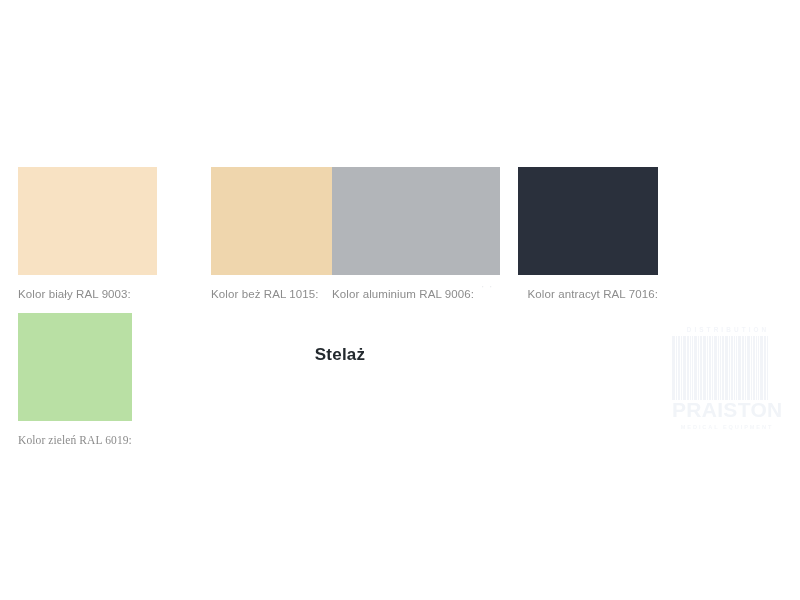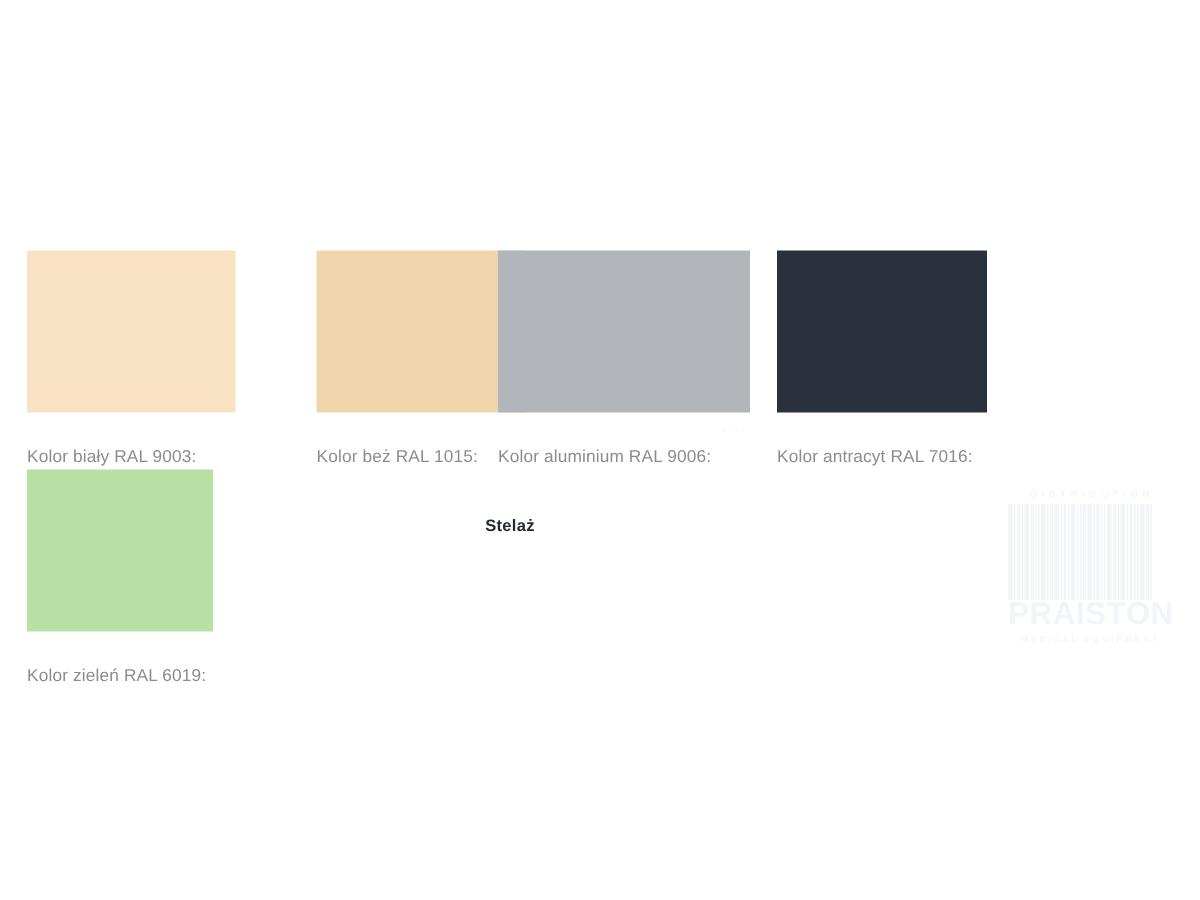--- a/index.html
+++ b/index.html
@@ -43,40 +43,40 @@
     height: 108px;
     display: block;
   }
 
   .swatch-label {
     display: block;
     font-size: 11.5px;
     line-height: 14px;
     color: #8c8c8c;
     letter-spacing: 0.1px;
-    padding-top: 23px;
+    padding-top: 12px;
     white-space: nowrap;
   }
 
   
   .cell-1 { left: 18px;  top: 167px; width: 139px; }
   .cell-2 { left: 177px; top: 167px; width: 138px; margin-left: 34px; }
   .cell-3 { left: 332px; top: 167px; width: 168px; }
-  .cell-4 { left: 518px; top: 167px; width: 140px; }
-  
-  .cell-5 { left: 18px;  top: 313px; width: 124px; }
+  .cell-4 { left: 518px; top: 167px; width: 140px; text-align: right; }
+  
+  .cell-5 { left: 18px;  top: 313px; width: 114px; font-family: Liberation Serif, serif; }
 
   
   .caption {
     position: absolute;
     left: 270px;
     top: 345px;
     width: 140px;
     text-align: center;
-    font-size: 11px;
+    font-size: 17px;
     font-weight: bold;
     color: #23292e;
     letter-spacing: 0.2px;
   }
 
   
   .watermark {
     position: absolute;
     left: 672px;
     top: 326px;

